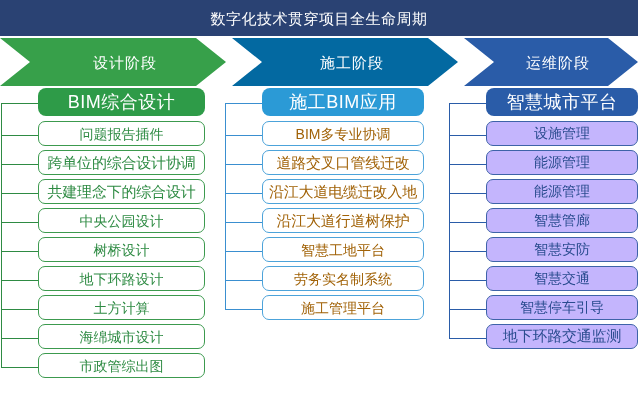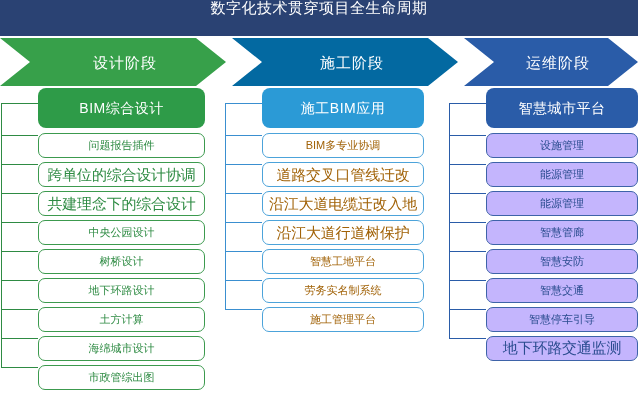--- a/index.html
+++ b/index.html
@@ -9,21 +9,21 @@
     font-family:"Liberation Sans","DejaVu Sans",sans-serif;
     overflow:hidden;
     position:relative;
   }
   #root{position:relative;width:638px;height:400px;}
 
   
   .title-bar{
     position:absolute;left:0;top:0;width:638px;height:36px;
     background:#2a4273;
-    display:flex;align-items:flex-start;justify-content:center;
+    display:flex;align-items:center;justify-content:center;
   }
   .title-bar .title-text{
     color:#ffffff;font-size:15px;letter-spacing:.5px;
     font-weight:400;line-height:1;
   }
 
   
   .phase-strip{
     position:absolute;left:0;top:38px;width:638px;height:48px;
     background:#ffffff;
@@ -66,24 +66,24 @@
   .col-1 .spine,.col-1 .stub{border-color:#2e8b43;}
   .col-2 .spine,.col-2 .stub{border-color:#3a8fd0;}
   .col-3 .spine,.col-3 .stub{border-color:#2a5ca8;}
 
   .boxes{position:absolute;left:38px;top:0;right:0;}
 
   .node{
     height:25px;box-sizing:border-box;
     display:flex;align-items:center;justify-content:center;
     border-radius:7px;margin-bottom:4px;
-    font-size:11px;line-height:1;white-space:nowrap;
+    font-size:14px;line-height:1;white-space:nowrap;
   }
   .node.head{
-    height:40px;border-radius:8px;color:#ffffff;font-size:14px;
+    height:28px;border-radius:8px;color:#ffffff;font-size:18px;
     margin-bottom:5px;letter-spacing:.5px;
   }
   .col-1 .node.head{background:#2e9b48;}
   .col-2 .node.head{background:#2b9ad6;}
   .col-3 .node.head{background:#2a5ca8;}
 
   .col-1 .node.sub{background:#ffffff;border:1.5px solid #3c9a4e;color:#2e8b43;}
   .col-2 .node.sub{background:#ffffff;border:1.5px solid #4ca3da;color:#a16207;}
   .col-3 .node.sub{background:#c4b5fd;border:1.5px solid #3e63a8;color:#2a4c8f;font-family:Liberation Serif, serif;}
 

